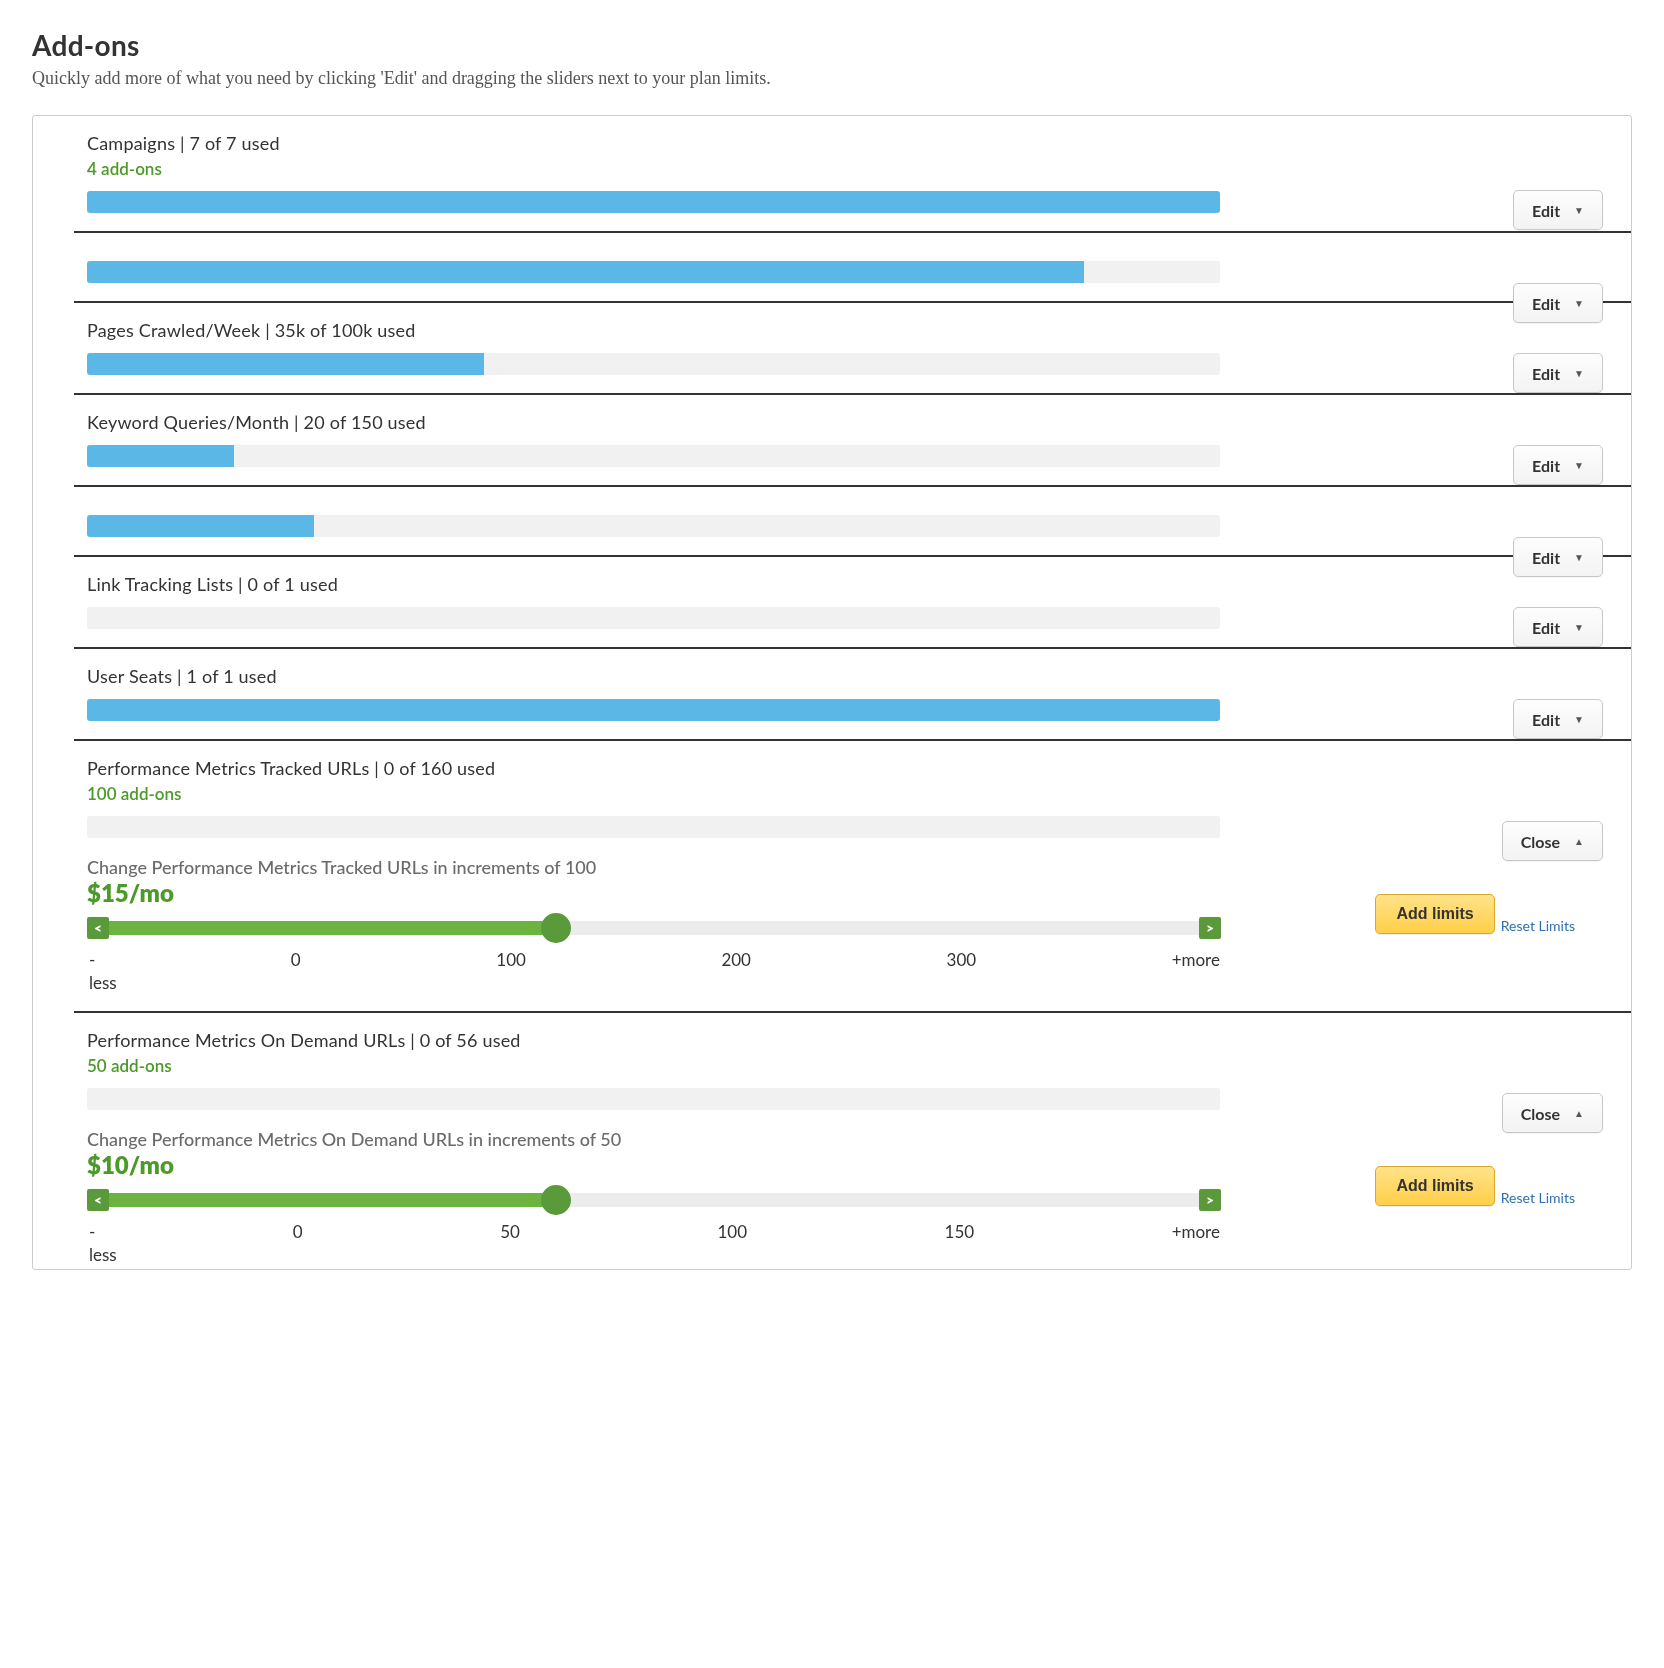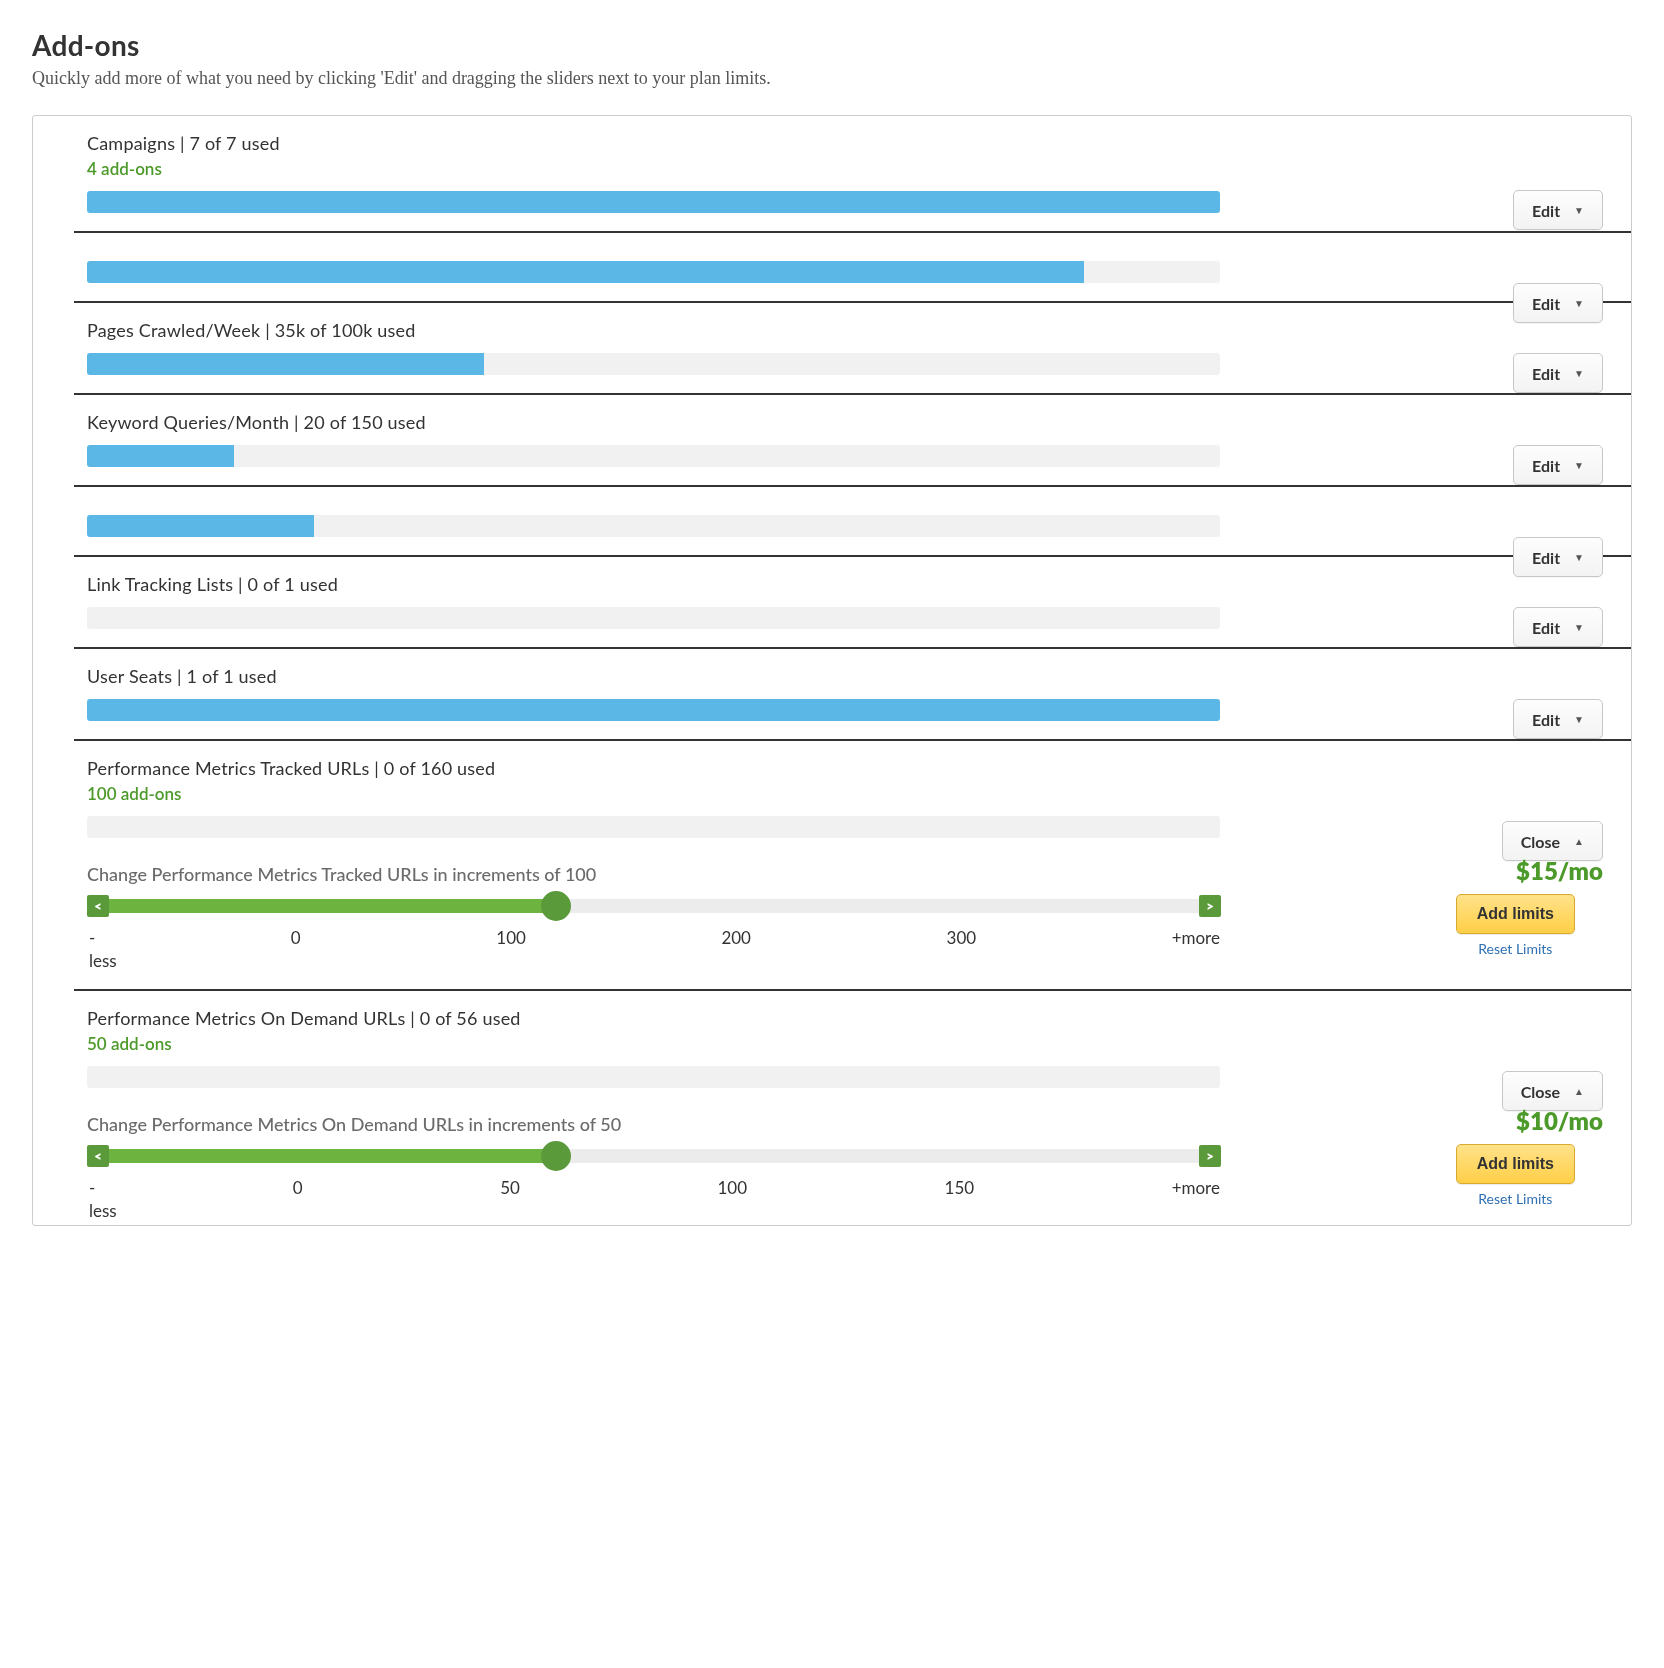--- a/index.html
+++ b/index.html
@@ -90,21 +90,22 @@
     right: 28px;
   }
 
   
   .slider-block {
     margin-top: 18px;
   }
   .slider-head {
     display:flex;
     justify-content: space-between;
-    align-items: flex-end;
+    align-items: flex-start;
+    flex-direction: column;
   }
   .slider-label {
     font-size: 18px;
     color: #6b6b6b;
     font-weight: 500;
   }
   .price {
     font-size: 24px;
     font-weight: 800;
     color: #4c9a2a;
@@ -159,22 +160,21 @@
   .tick-less {
     font-size: 17px;
     color:#333;
     margin-top: 2px;
     margin-left: 2px;
   }
   .side-actions {
     position:absolute;
     right: 28px;
     display:flex;
-    flex-direction:column;
-    align-items:center;
+    align-items:flex-end;
     gap: 6px;
   }
   .add-limits {
     background: linear-gradient(#ffe28a,#ffcf47);
     border: 1px solid #d9a92c;
     color: #333;
     font-weight: 800;
     font-size: 16px;
     height: 40px;
     border-radius: 5px;

